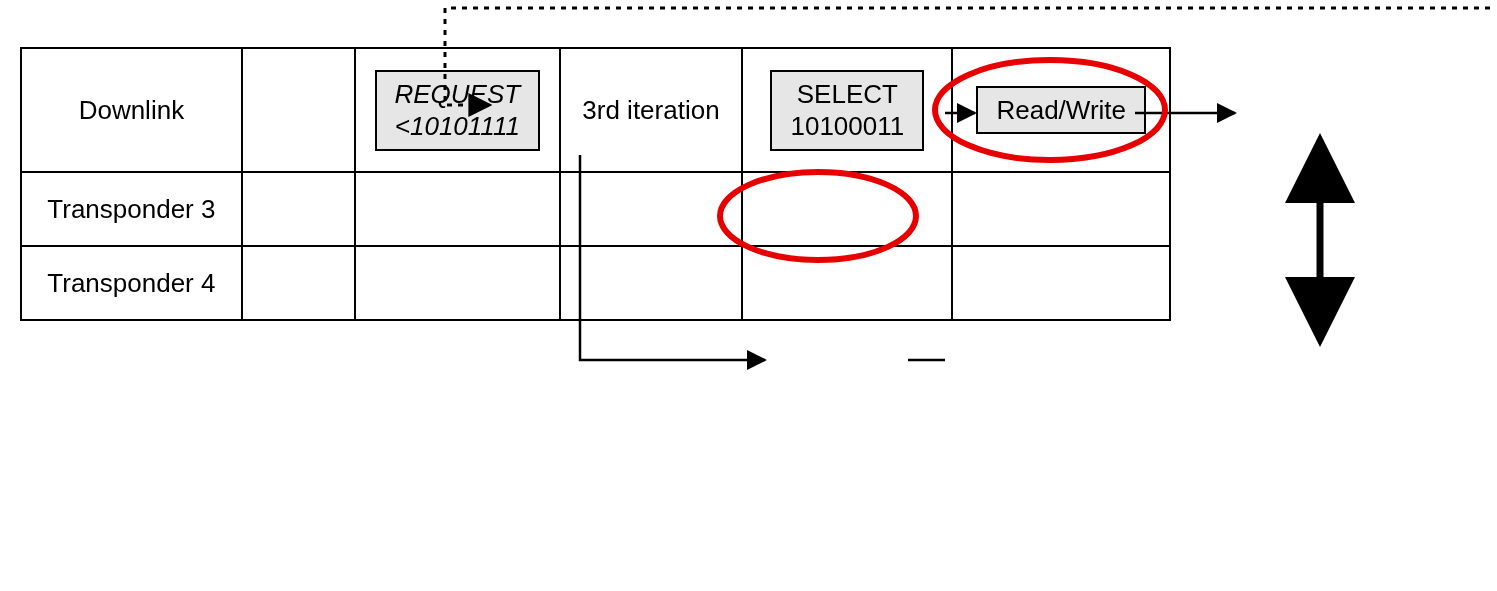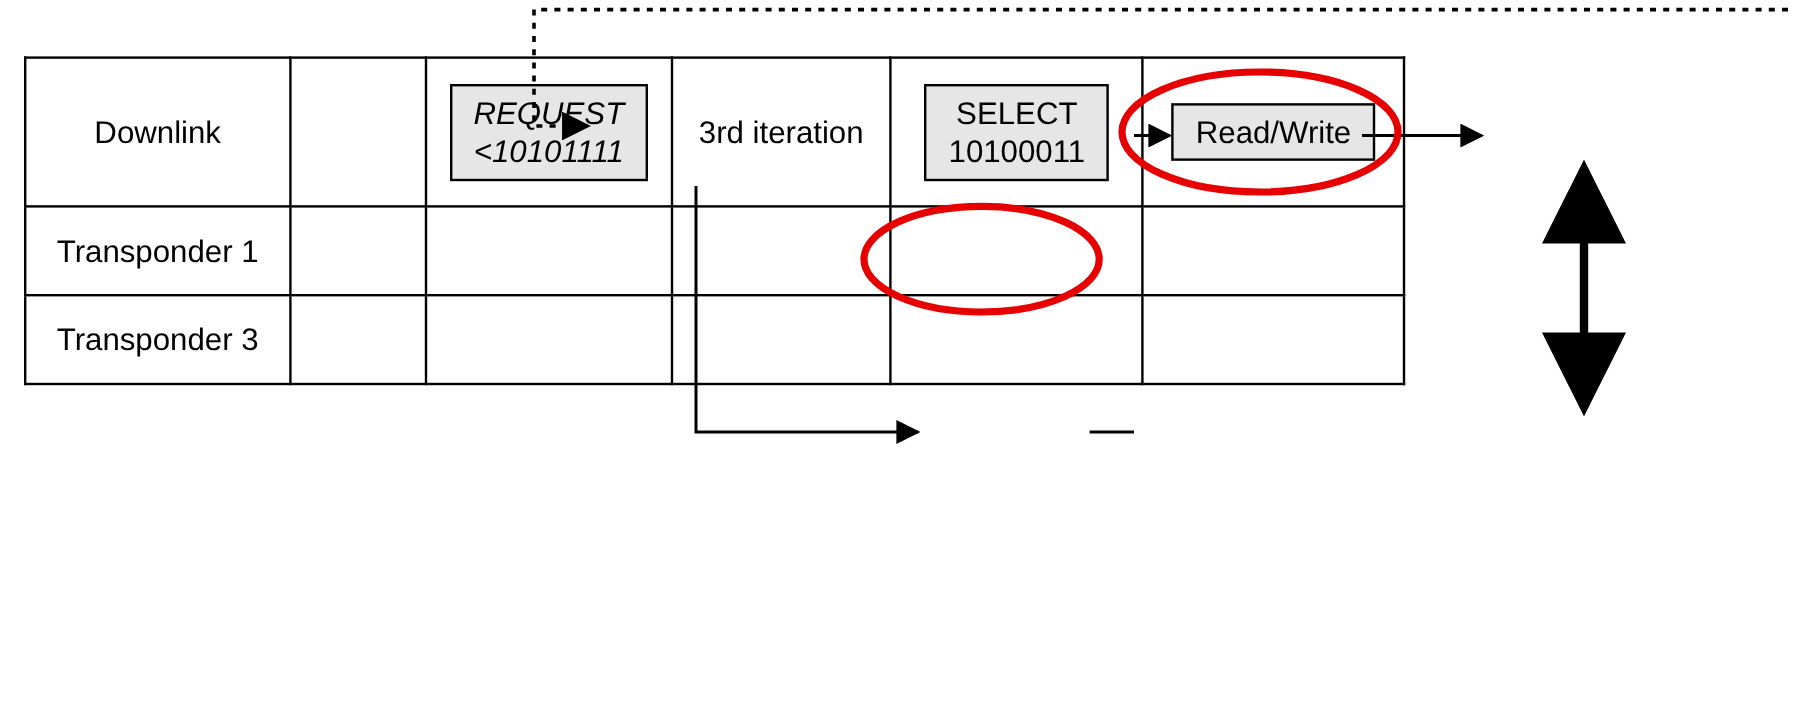--- a/index.html
+++ b/index.html
@@ -80,39 +80,39 @@
         </div>
       </td>
       <td style="width:250px;">
         <div class="box">
           <span>Read/Write</span>
         </div>
       </td>
     </tr>
 
 
-    <tr>
-      <td class="rowlabel">Transponder 1</td>
-      <td></td>
-      <td></td>
-      <td></td>
-      <td></td>
-      <td></td>
-    </tr>
 
 
     <tr>
       <td class="rowlabel">Transponder 3</td>
       <td></td>
       <td></td>
       <td></td>
       <td></td>
       <td></td>
     </tr>
 
+    <tr>
+      <td class="rowlabel">Transponder 4</td>
+      <td></td>
+      <td></td>
+      <td></td>
+      <td></td>
+      <td></td>
+    </tr>
   </tbody>
     </table>
 
   <svg class="overlay" viewBox="0 0 1497 591">
     <defs>
       <marker id="arrowBlack" viewBox="0 0 10 10" refX="9" refY="5" markerWidth="8" markerHeight="8" orient="auto">
         <path d="M 0 0 L 10 5 L 0 10 z" fill="#000"></path>
       </marker>
       <marker id="arrowBlackRev" viewBox="0 0 10 10" refX="1" refY="5" markerWidth="8" markerHeight="8" orient="auto">
         <path d="M 10 0 L 0 5 L 10 10 z" fill="#000"></path>

